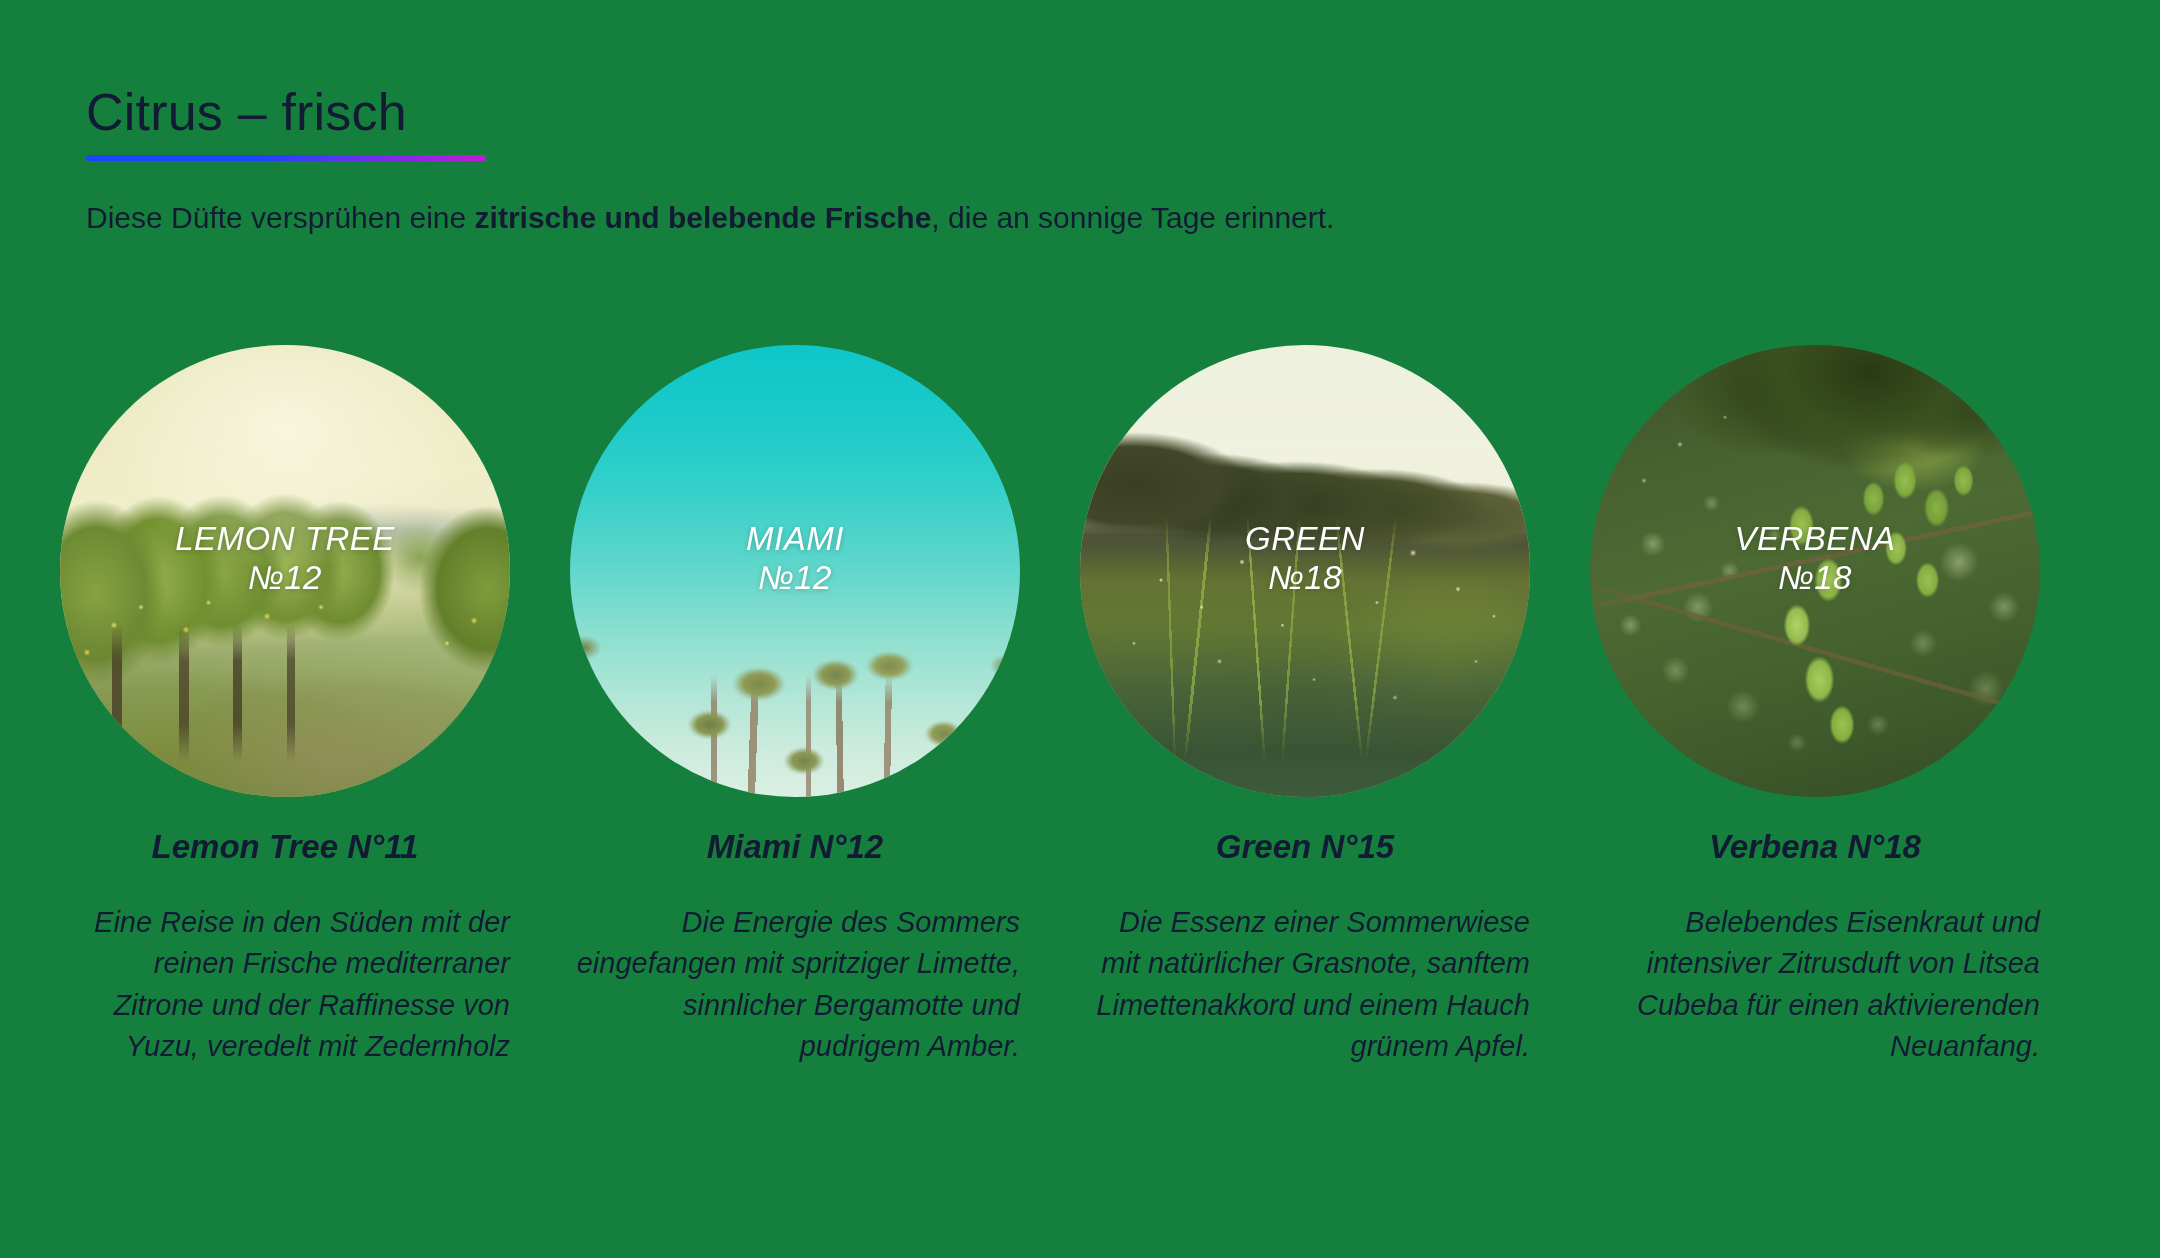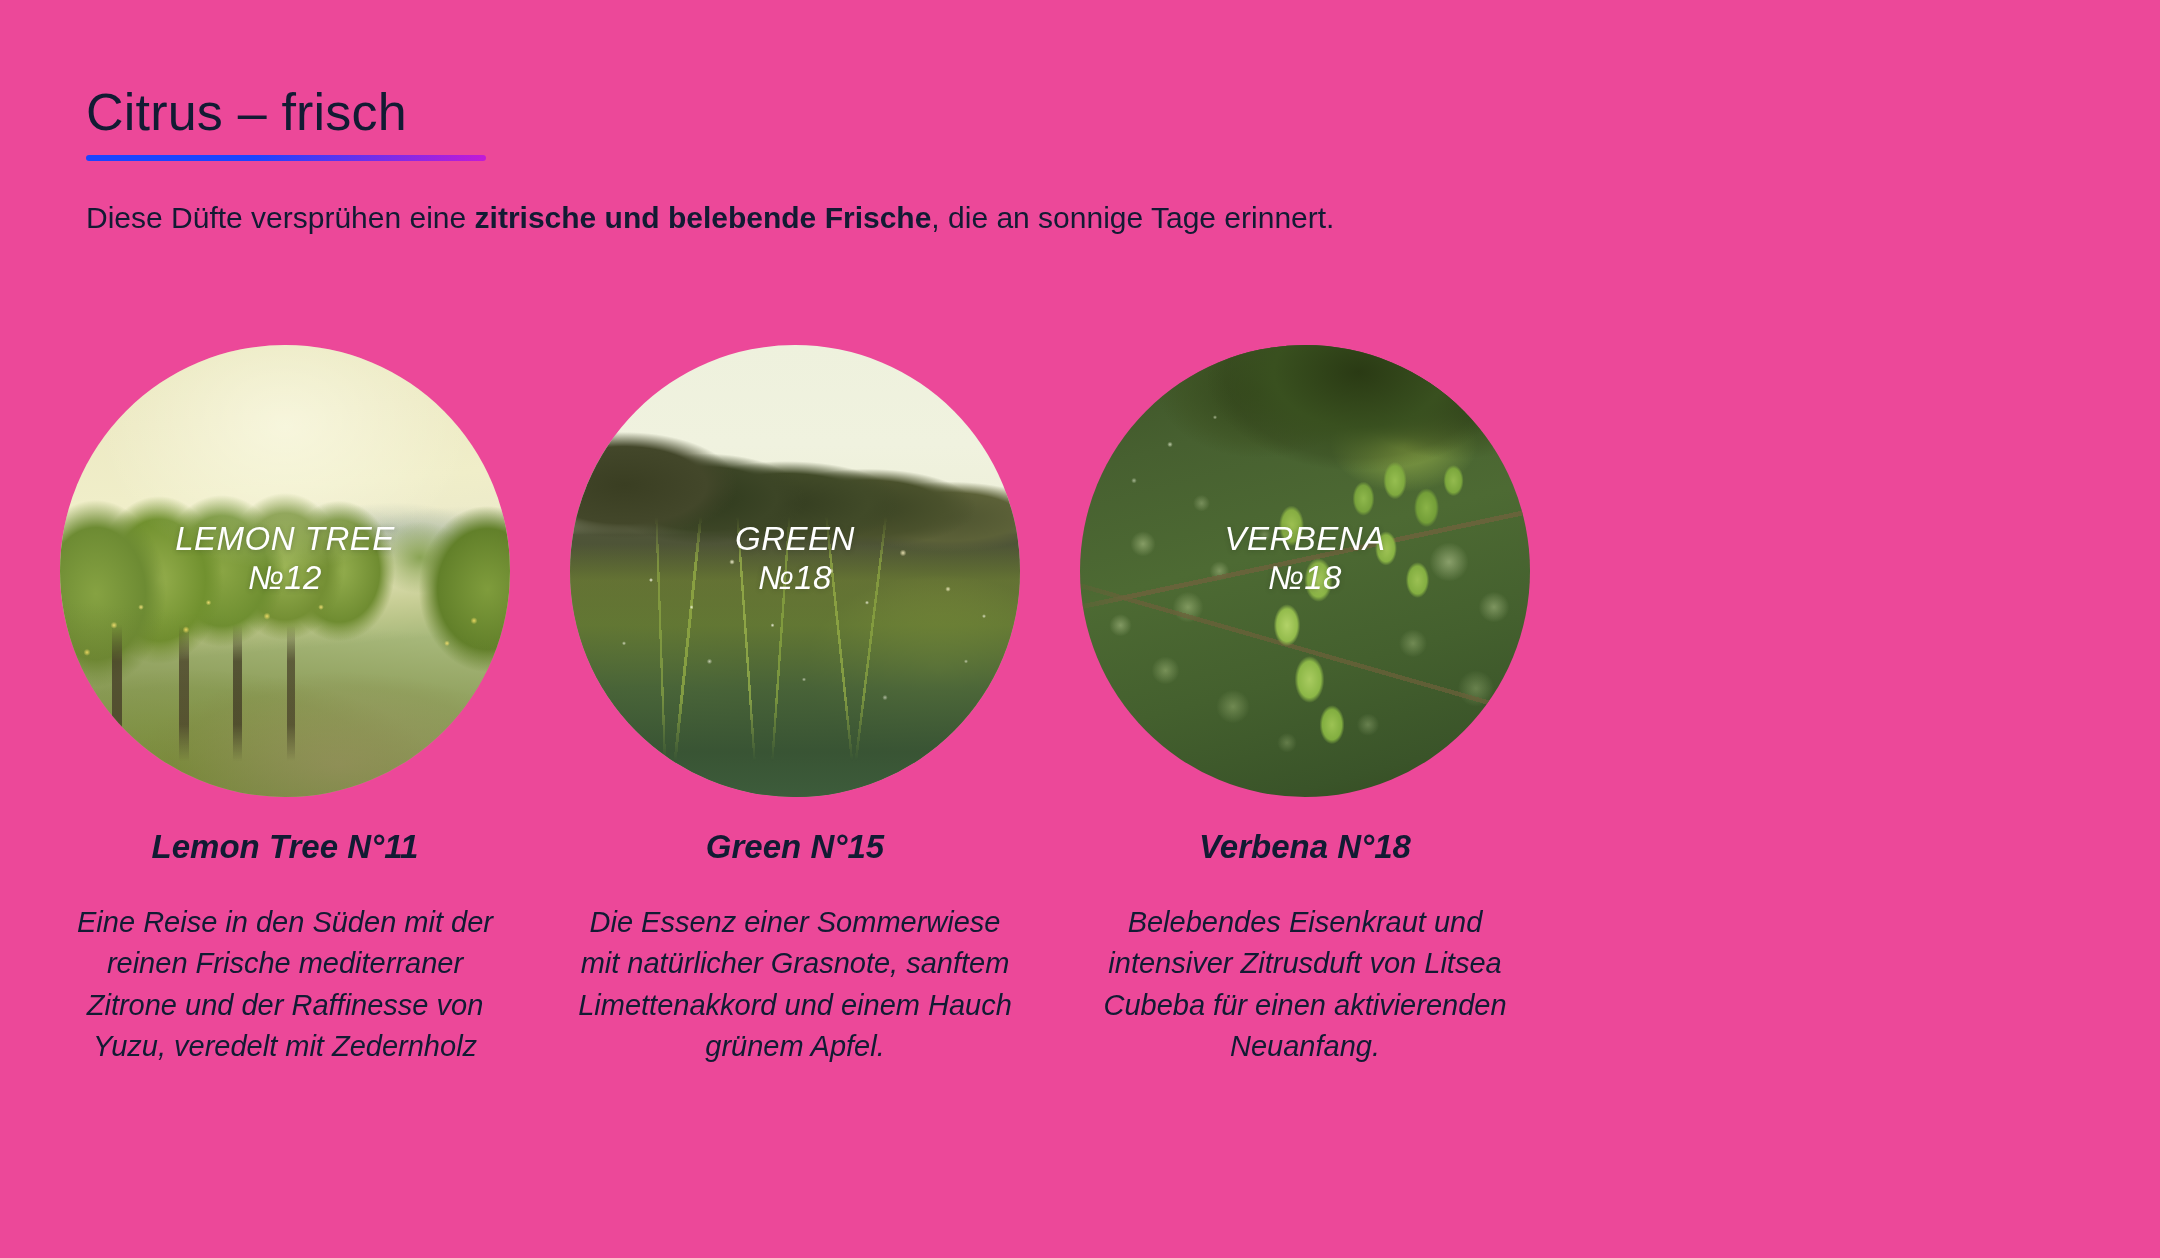--- a/index.html
+++ b/index.html
@@ -9,21 +9,21 @@
     height: 1258px;
     background: #ffffff;
     font-family: "Liberation Sans", sans-serif;
     overflow: hidden;
   }
 
   .page {
     position: relative;
     width: 2160px;
     height: 1258px;
-    background: #ec4899;
+    background: #15803d;
   }
 
   
   .header { position: absolute; left: 86px; top: 84px; }
 
   .page-title {
     font-size: 52px;
     font-weight: 400;
     color: #121b33;
     letter-spacing: 0.2px;
@@ -100,21 +100,21 @@
     color: #121b33;
     text-align: center;
     white-space: nowrap;
   }
 
   .card-desc {
     margin-top: 36px;
     font-size: 29px;
     line-height: 1.43;
     color: #121b33;
-    text-align: center;
+    text-align: right;
     width: 450px;
   }
 
   
 
   
   .lemon-sky {
     background:
       linear-gradient(175deg,
         #e9e7bd 0%, #edeac4 18%, #f0eec9 33%,
@@ -335,20 +335,35 @@
         </div>
         <div class="overlay-label">
           <span>LEMON TREE</span>
           <span class="num">№12</span>
         </div>
       </div>
       <div class="card-title">Lemon Tree N°11</div>
       <div class="card-desc">Eine Reise in den Süden mit der reinen Frische mediterraner Zitrone und der Raffinesse von Yuzu, veredelt mit Zedernholz</div>
     </div>
 
+    <div class="card">
+      <div class="circle-wrap">
+        <div class="circle">
+          <div class="layer miami-sky"></div>
+          <div class="layer miami-palms"></div>
+          <div class="layer miami-crowns"></div>
+        </div>
+        <div class="overlay-label">
+          <span>MIAMI</span>
+          <span class="num">№12</span>
+        </div>
+      </div>
+      <div class="card-title">Miami N°12</div>
+      <div class="card-desc">Die Energie des Sommers eingefangen mit spritziger Limette, sinnlicher Bergamotte und pudrigem Amber.</div>
+    </div>
 
     <div class="card">
       <div class="circle-wrap">
         <div class="circle">
           <div class="layer green-sky"></div>
           <div class="layer green-treeline"></div>
           <div class="layer green-grass"></div>
           <div class="layer green-blades"></div>
           <div class="layer green-dew"></div>
         </div>

